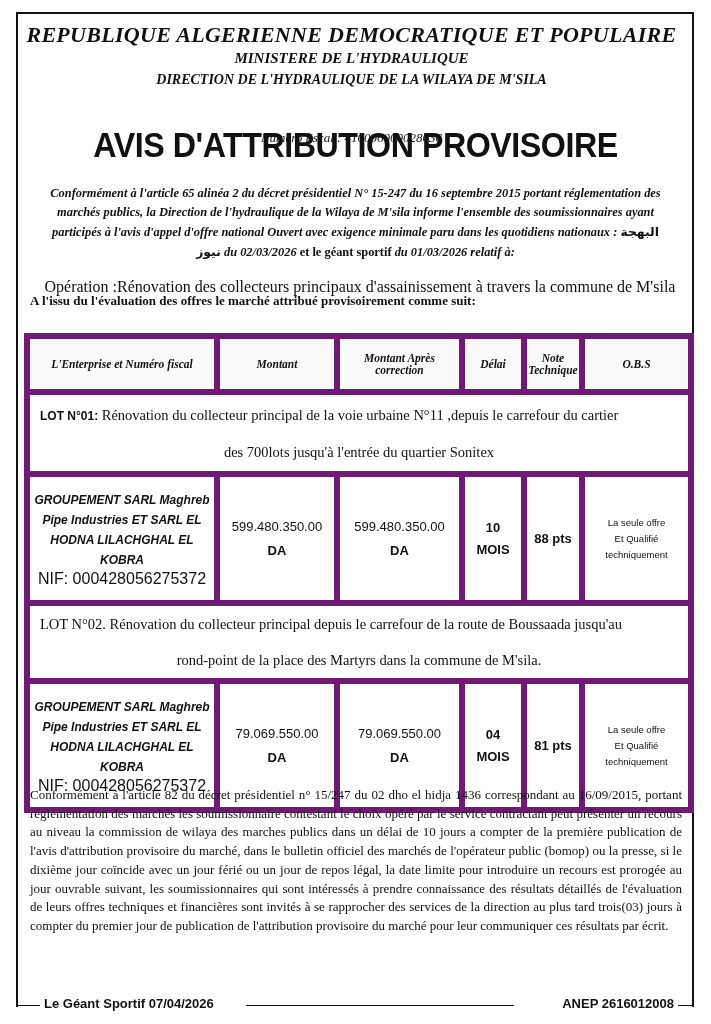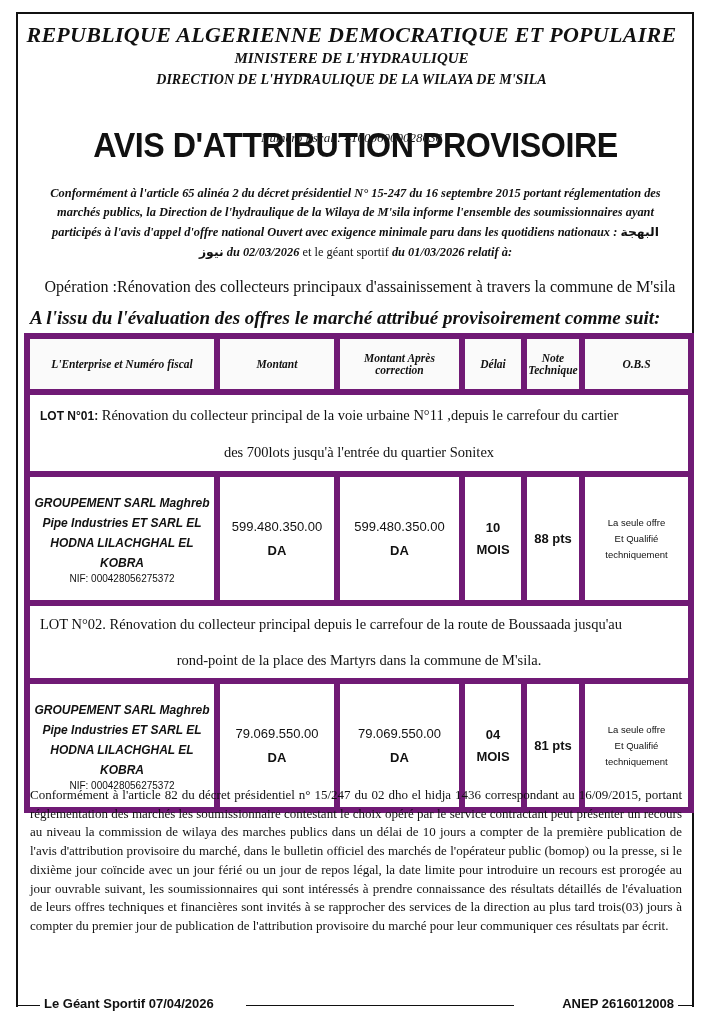--- a/index.html
+++ b/index.html
@@ -5,33 +5,33 @@
   html,body{margin:0;padding:0;background:#fff;}
   body{width:711px;height:1024px;position:relative;overflow:hidden;color:#111;font-family:"Liberation Serif",serif;}
   .frame{position:absolute;left:16px;top:12px;width:678px;height:995px;border:2px solid #111;border-bottom:none;box-sizing:border-box;}
   .hdr{position:absolute;left:0;width:703px;text-align:center;font-style:italic;font-weight:bold;font-family:"Liberation Serif",serif;}
   .h1{top:22px;font-size:22px;letter-spacing:0.3px;}
   .h2{top:50px;font-size:15px;}
   .h3{top:72px;font-size:14px;}
   .h4{top:94px;font-size:13px;font-weight:normal;margin-top:36px;}
   .title{position:absolute;top:125px;left:0;width:711px;text-align:center;font-family:"Liberation Sans",sans-serif;font-weight:bold;font-size:35px;letter-spacing:-0.5px;transform:scaleX(0.92);}
   .intro{position:absolute;top:184px;left:40px;width:631px;text-align:center;font-style:italic;font-size:12.4px;line-height:19px;font-weight:bold;}
-  .intro .up{font-style:normal;font-weight:normal;margin-top:35px;}
+  .intro .up{font-style:normal;font-weight:bold;margin-top:35px;}
   .operation{position:absolute;top:278px;left:30px;width:660px;text-align:center;font-size:16px;}
-  .issue{position:absolute;top:307px;left:30px;font-style:italic;font-weight:bold;font-size:19px;}
+  .issue{position:absolute;top:293px;left:30px;font-weight:bold;font-size:13px;}
   table{position:absolute;left:24px;top:333px;width:664px;border-collapse:collapse;table-layout:fixed;}
   td,th{border:6px solid #701a75;text-align:center;vertical-align:middle;padding:0;}
   th{height:50px;font-style:italic;font-weight:bold;font-size:11.5px;font-family:"Liberation Serif",serif;background:#fafafa;}
   .lot td{height:124px;text-align:left;padding:0 10px;}
   .lot .lotline{font-size:14.5px;line-height:36px;}
   .lot .lotline.c{text-align:center;}
   .lotlabel{font-family:"Liberation Sans",sans-serif;font-weight:bold;font-size:12px;}
   .row td{height:123px;font-family:"Liberation Sans",sans-serif;}
   .company{font-style:italic;font-weight:bold;font-size:12px;line-height:20px;}
-  .nif{font-style:normal;font-weight:normal;font-size:10px;}
+  .nif{font-style:normal;font-weight:normal;font-size:16px;}
   .amt{font-size:13px;line-height:24px;}
   .amt b{font-size:13px;}
   .delai{font-weight:bold;font-size:13px;line-height:22px;}
   .note{font-weight:bold;font-size:13px;}
   .obs{font-size:9.5px;line-height:16px;}
   .legal{position:absolute;top:786px;left:30px;width:652px;font-size:13px;line-height:18.7px;text-align:justify;font-family:"Liberation Serif",serif;}
   .footer{position:absolute;top:996px;left:16px;width:678px;height:20px;}
   .footer .ln{position:absolute;top:9px;height:0;border-top:1px solid #111;}
   .footer .left{position:absolute;left:28px;top:0;font-family:"Liberation Sans",sans-serif;font-weight:bold;font-size:13px;}
   .footer .right{position:absolute;right:20px;top:0;font-family:"Liberation Sans",sans-serif;font-weight:bold;font-size:13px;}

